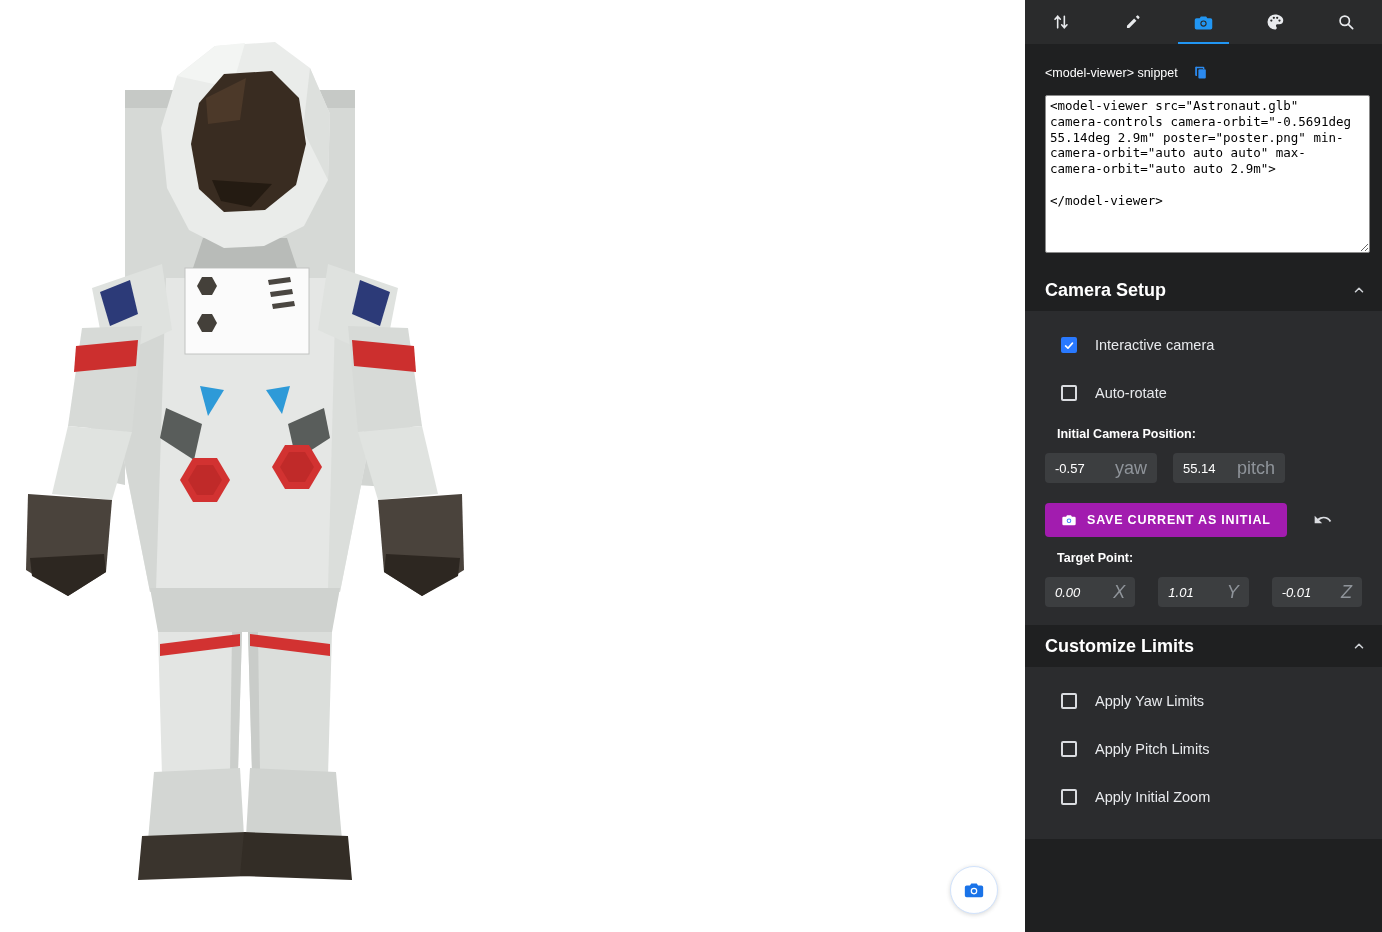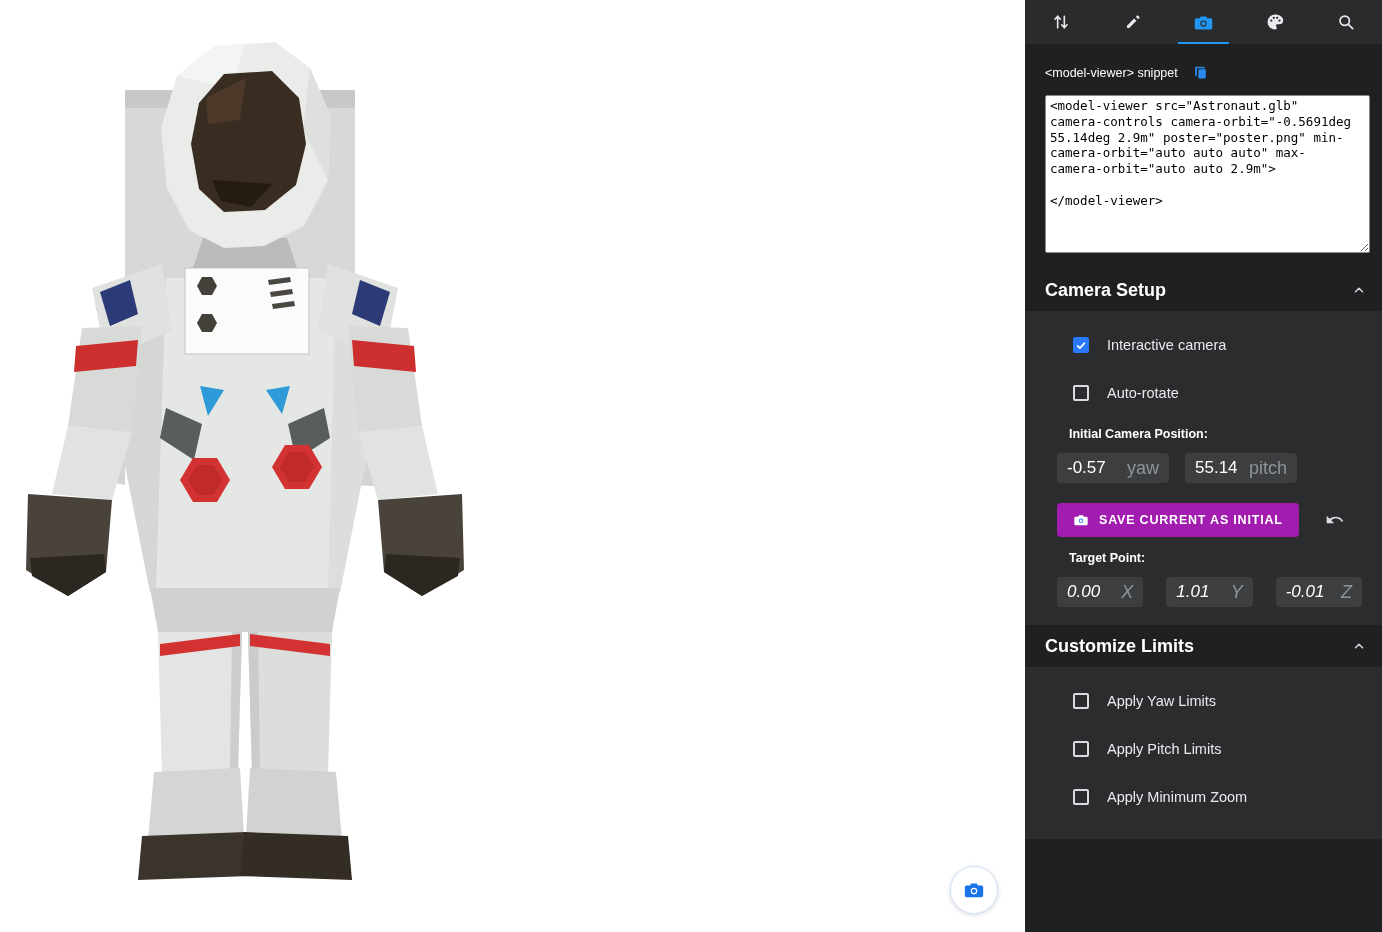--- a/index.html
+++ b/index.html
@@ -36,39 +36,39 @@
   textarea.code { width:325px; height:158px; background:#ffffff; color:#000;
          border:1px solid #8b8b8b; border-radius:2px;
          font-family:"DejaVu Sans Mono", monospace; font-size:12.5px;
          line-height:1.26; padding:2px 4px; resize:both; }
 
   .section-header { display:flex; align-items:center; justify-content:space-between;
          padding:0 16px 0 20px; height:42px; cursor:pointer; flex-shrink:0; }
   .section-header.first { margin-top:12px; }
   .section-title { font-size:18px; font-weight:bold; color:#fff; }
 
-  .section-body { background:#2b2c2e; padding:10px 20px 18px 32px; flex-shrink:0; }
+  .section-body { background:#2b2c2e; padding:10px 20px 18px 20px; flex-shrink:0; }
 
   .checkbox-row { display:flex; align-items:center; gap:18px; height:48px;
          padding-left:16px; cursor:pointer; }
   .checkbox { width:16px; height:16px; border:2px solid #dadce0; border-radius:2px;
          background:transparent; flex-shrink:0; display:flex; align-items:center;
          justify-content:center; }
   .checkbox.checked { background:#2979ff; border-color:#2979ff; }
   .checkbox-label { font-size:14.5px; color:#e8eaed; }
 
   .field-caption { font-size:12.5px; font-weight:bold; color:#fff;
          margin:10px 0 12px 12px; }
   .fields-row { display:flex; gap:16px; }
   .fields-row.target { gap:23px;font-style:italic; }
   .field { background:#3c3e40; border-radius:4px; height:30px; display:flex;
          align-items:center; justify-content:space-between; padding:0 10px;
          width:112px; cursor:text; }
   .field.small { width:102px; }
-  .field .val { font-size:17px; color:#ffffff; }
+  .field .val { font-size:13px; color:#ffffff; }
   .field .unit { font-size:18px; color:#8f949a; }
 
   .save-row { display:flex; align-items:center; gap:26px; margin:20px 0 14px 0; }
   .save-btn { background:#a21caf; color:#fff; border:none; border-radius:4px;
          height:34px; padding:0 16px; font-family:"Liberation Sans",sans-serif;
          font-weight:bold; font-size:12.5px; letter-spacing:.8px; display:flex;
          align-items:center; gap:10px; cursor:pointer; }
   .icon-btn { background:none; border:none; padding:0; cursor:pointer;
          display:flex; align-items:center; }
 
@@ -320,19 +320,19 @@
       <div class="checkbox-row">
         <span class="checkbox"></span>
         <span class="checkbox-label">Apply Yaw Limits</span>
       </div>
       <div class="checkbox-row">
         <span class="checkbox"></span>
         <span class="checkbox-label">Apply Pitch Limits</span>
       </div>
       <div class="checkbox-row">
         <span class="checkbox"></span>
-        <span class="checkbox-label">Apply Minimum Zoom</span>
+        <span class="checkbox-label">Apply Initial Zoom</span>
       </div>
     </div>
 
     <div class="panel-spacer"></div>
   </div>
 </div>
 
 </body></html>

